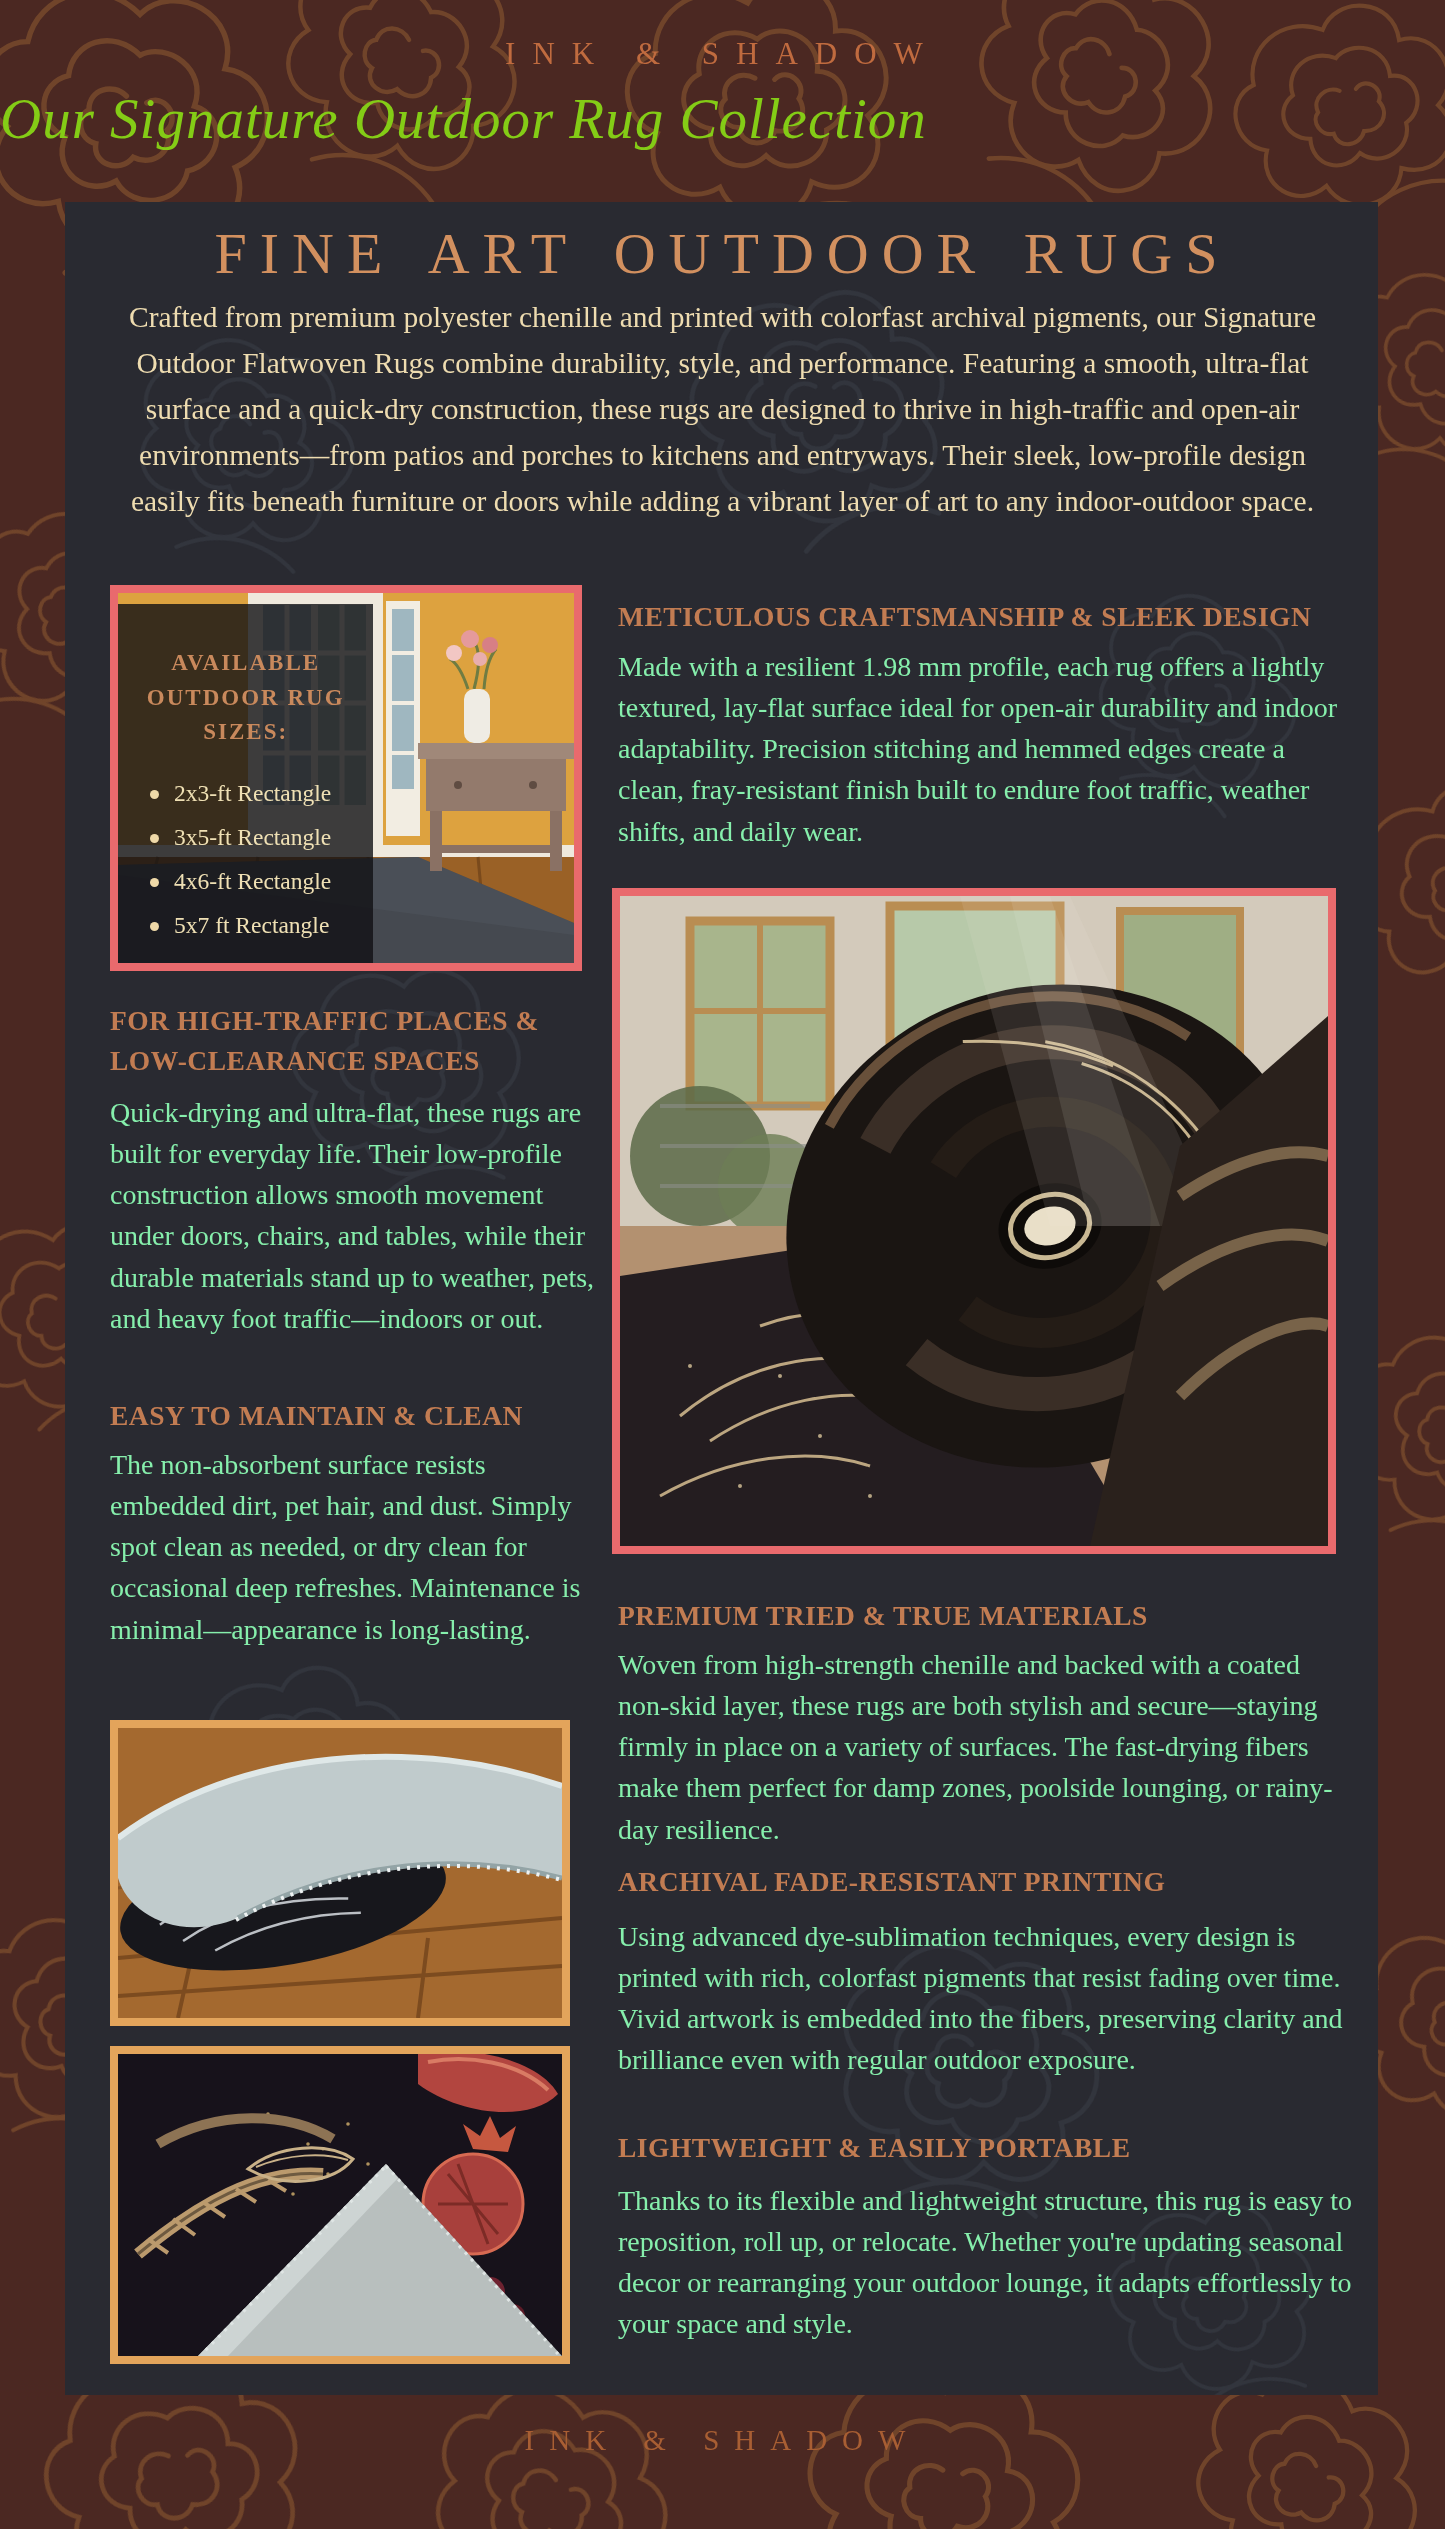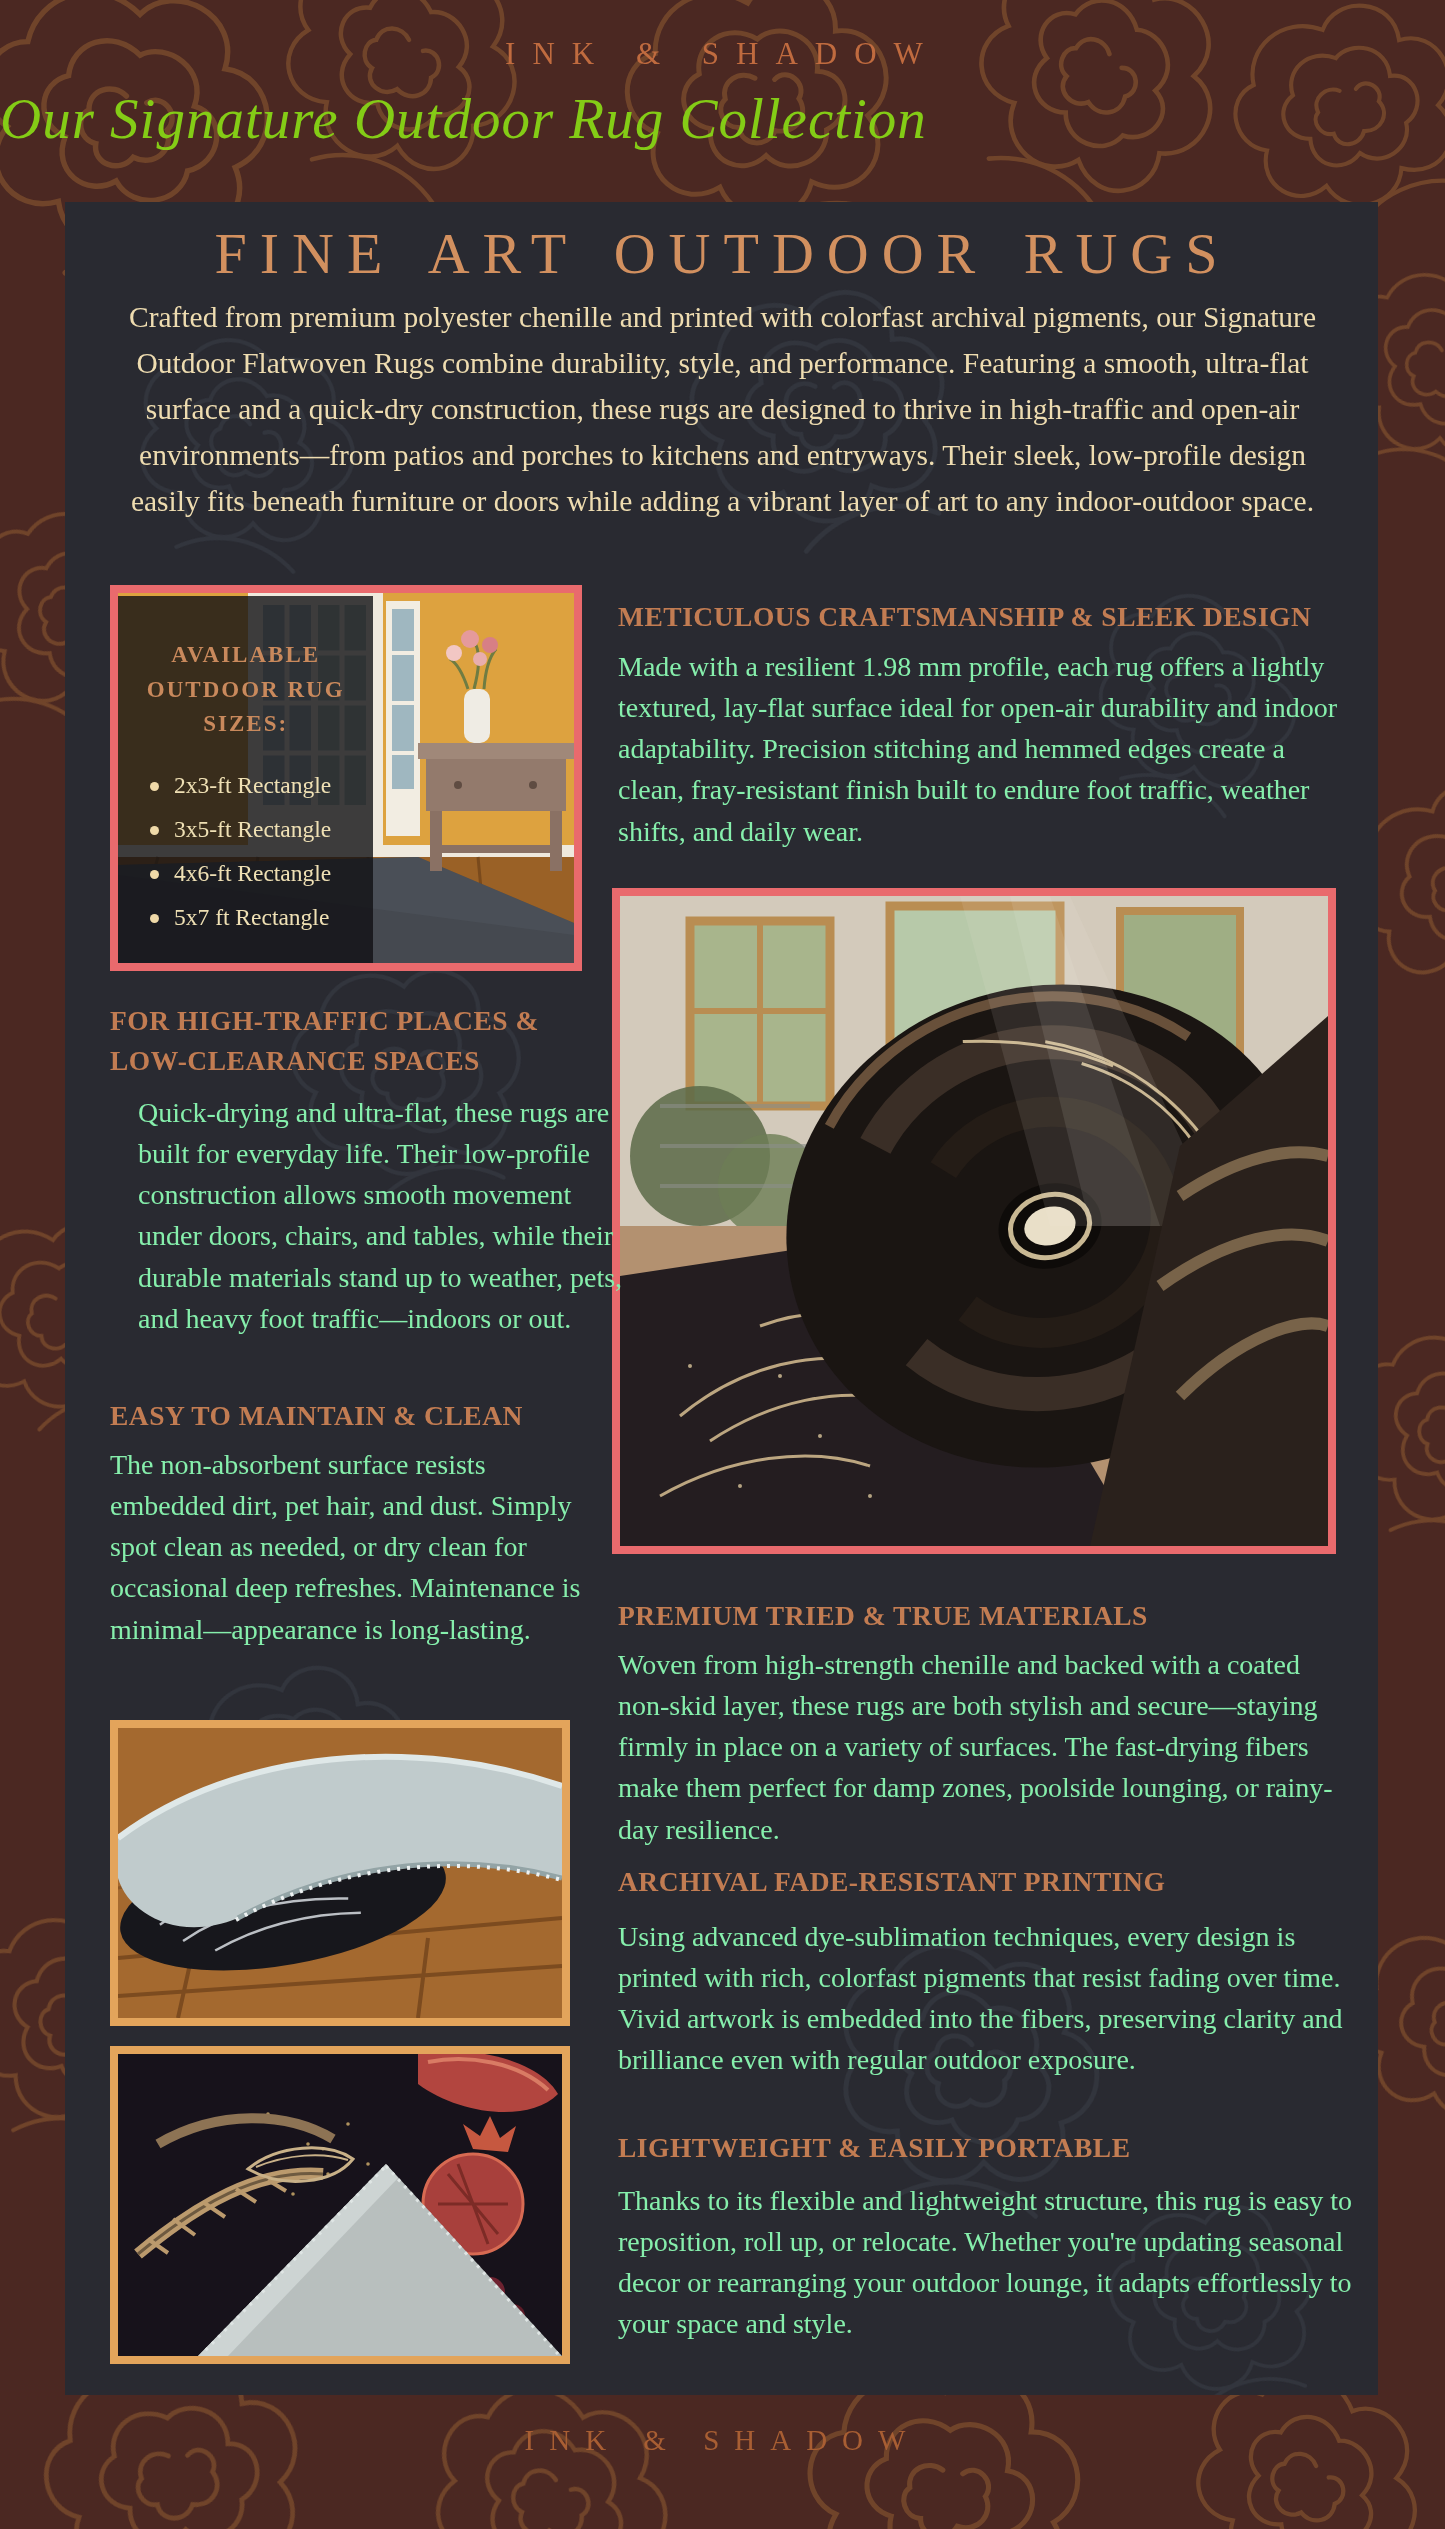--- a/index.html
+++ b/index.html
@@ -15,21 +15,21 @@
          font-size:58px;letter-spacing:13px;word-spacing:8px;}
   .intro{position:absolute;top:294px;left:50%;transform:translateX(-50%);width:1232px;
          text-align:center;color:#eedcb0;font-size:29.5px;line-height:1.56;}
   .h-copper{position:absolute;color:#c27c52;font-size:27.5px;letter-spacing:.5px;
             font-weight:bold;line-height:1.45;}
   .body-text{position:absolute;color:#86efac;font-size:28px;line-height:1.47;}
   .photo-frame{position:absolute;box-sizing:border-box;overflow:hidden;}
   .coral{border:8px solid #e96a6d;}
   .orange{border:8px solid #e3a45b;}
   .photo-fill{position:absolute;inset:0;}
-  .sizes-overlay{position:absolute;left:0;top:3px;width:56%;height:100%;
+  .sizes-overlay{position:absolute;left:0;top:11px;width:56%;height:100%;
                  background:rgba(16,16,20,.8);box-sizing:border-box;padding:42px 18px 0 18px;}
   .sizes-heading{color:#c9895c;font-size:23px;letter-spacing:2px;text-align:center;
                  font-weight:bold;line-height:1.5;}
   .sizes-list{list-style:none;margin:30px 0 0 0;padding:0 0 0 38px;}
   .sizes-list li{position:relative;color:#efe0b4;font-size:23.5px;margin:6px 0 17px 0;}
   .sizes-list li::before{content:"";position:absolute;left:-24px;top:10px;width:9px;height:9px;
                  border-radius:50%;background:#efd9a8;}
   .brand-footer{position:absolute;top:2424px;left:0;width:100%;text-align:center;color:#a85e33;
                 font-size:29px;letter-spacing:15px;}
 </style>
@@ -180,21 +180,21 @@
       <polygon points="560,250 708,120 708,650 470,650" fill="#2a211c"></polygon>
       <g stroke="#b99a6e" stroke-width="12" fill="none" opacity="0.55">
         <path d="M560 300 C620 260 670 250 708 260"></path>
         <path d="M540 390 C610 340 670 330 708 345"></path>
         <path d="M560 500 C620 440 680 420 708 430"></path>
       </g>
     </svg>
   </div>
 
   <div class="h-copper" style="left:110px;top:1001px;width:480px;">FOR HIGH-TRAFFIC PLACES &amp; LOW-CLEARANCE SPACES</div>
-  <div class="body-text" style="left:110px;top:1092px;width:488px;margin-left:28px;">Quick-drying and ultra-flat, these rugs are built for everyday life. Their low-profile construction allows smooth movement under doors, chairs, and tables, while their durable materials stand up to weather, pets, and heavy foot traffic—indoors or out.</div>
+  <div class="body-text" style="left:110px;top:1092px;width:488px;">Quick-drying and ultra-flat, these rugs are built for everyday life. Their low-profile construction allows smooth movement under doors, chairs, and tables, while their durable materials stand up to weather, pets, and heavy foot traffic—indoors or out.</div>
 
   <div class="h-copper" style="left:110px;top:1396px;width:480px;">EASY TO MAINTAIN &amp; CLEAN</div>
   <div class="body-text" style="left:110px;top:1444px;width:488px;">The non-absorbent surface resists embedded dirt, pet hair, and dust. Simply spot clean as needed, or dry clean for occasional deep refreshes. Maintenance is minimal—appearance is long-lasting.</div>
 
   <div class="h-copper" style="left:618px;top:1596px;width:740px;">PREMIUM TRIED &amp; TRUE MATERIALS</div>
   <div class="body-text" style="left:618px;top:1644px;width:738px;">Woven from high-strength chenille and backed with a coated non-skid layer, these rugs are both stylish and secure—staying firmly in place on a variety of surfaces. The fast-drying fibers make them perfect for damp zones, poolside lounging, or rainy-day resilience.</div>
 
   <div class="h-copper" style="left:618px;top:1862px;width:740px;">ARCHIVAL FADE-RESISTANT PRINTING</div>
   <div class="body-text" style="left:618px;top:1916px;width:738px;">Using advanced dye-sublimation techniques, every design is printed with rich, colorfast pigments that resist fading over time. Vivid artwork is embedded into the fibers, preserving clarity and brilliance even with regular outdoor exposure.</div>
 

